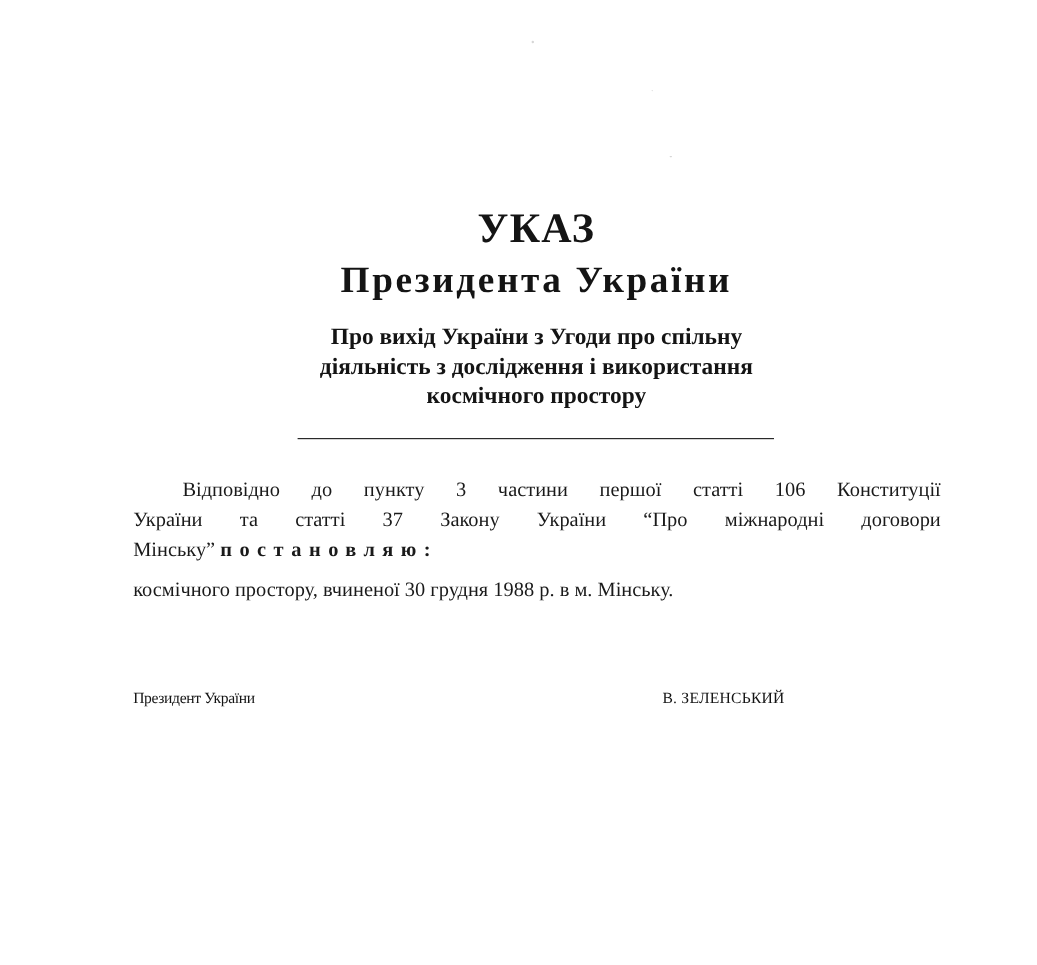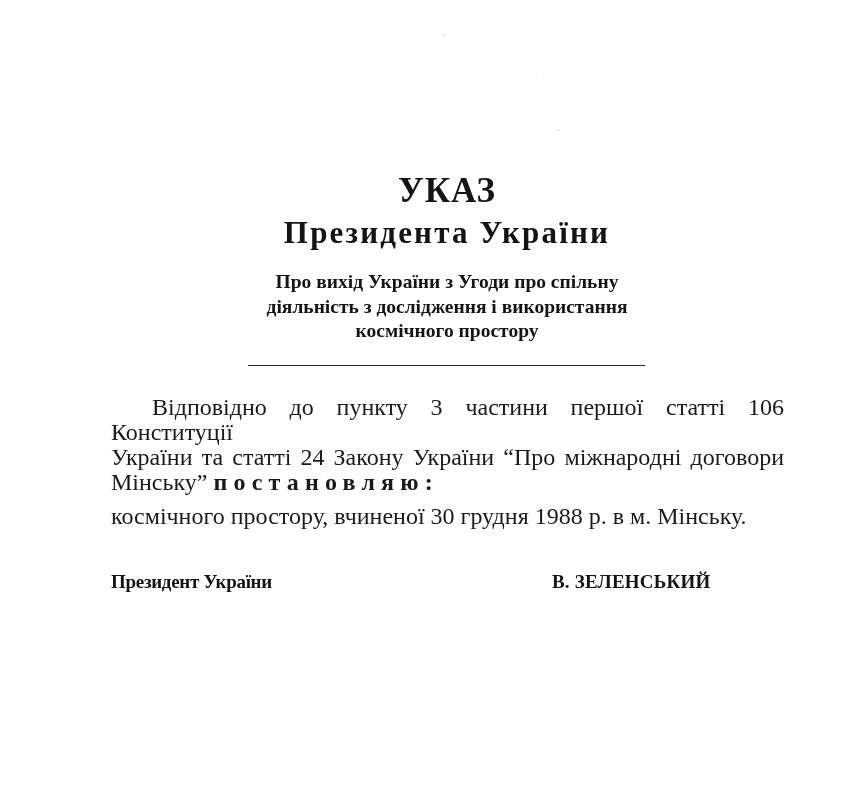--- a/index.html
+++ b/index.html
@@ -64,21 +64,21 @@
       top: 365px;
       width: 397px;
       height: 0;
       border-top: 1.6px solid #2a2a2a;
     }
     .body-text {
       position: absolute;
       left: 111px;
       top: 395px;
       width: 673px;
-      font-size: 24px;
+      font-size: 17px;
       line-height: 25px;
       text-align: justify;
       text-align-last: left;
       color: #1a1a1a;
     }
     .para {
       margin: 0;
       text-indent: 41px;
       text-align: justify;
     }
@@ -96,22 +96,22 @@
     .decree-verb {
       font-weight: bold;
       letter-spacing: 6.2px;
     }
     .sign-row {
       position: absolute;
       top: 568px;
       left: 111px;
       width: 673px;
       height: 28px;
-      font-weight: bold;
-      font-size: 19px;
+      font-weight: normal;
+      font-size: 13px;
       line-height: 28px;
     }
     .sign-title {
       position: absolute;
       left: 0;
       top: 0;
       letter-spacing: -0.3px;
     }
     .sign-name {
       position: absolute;
@@ -141,21 +141,21 @@
     <span>Про вихід України з Угоди про спільну</span>
     <span>діяльність з дослідження і використання</span>
     <span>космічного простору</span>
   </div>
 
   <div class="rule"></div>
 
   <div class="body-text">
     <p class="para">
       <span class="line indent">Відповідно до пункту 3 частини першої статті 106 Конституції</span>
-      <span class="line noindent">України та статті 24 Закону України “Про міжнародні договори</span>
+      <span class="line noindent">України та статті 37 Закону України “Про міжнародні договори</span>
       <span class="line last noindent"><span>Мінську”</span> <span class="decree-verb">постановляю:</span></span>
     </p>
     <p class="para">
       <span class="line last noindent">космічного простору, вчиненої 30 грудня 1988 р. в м. Мінську.</span>
     </p>
   </div>
 
   <div class="sign-row">
     <span class="sign-title">Президент України</span>
     <span class="sign-name">В. ЗЕЛЕНСЬКИЙ</span>

